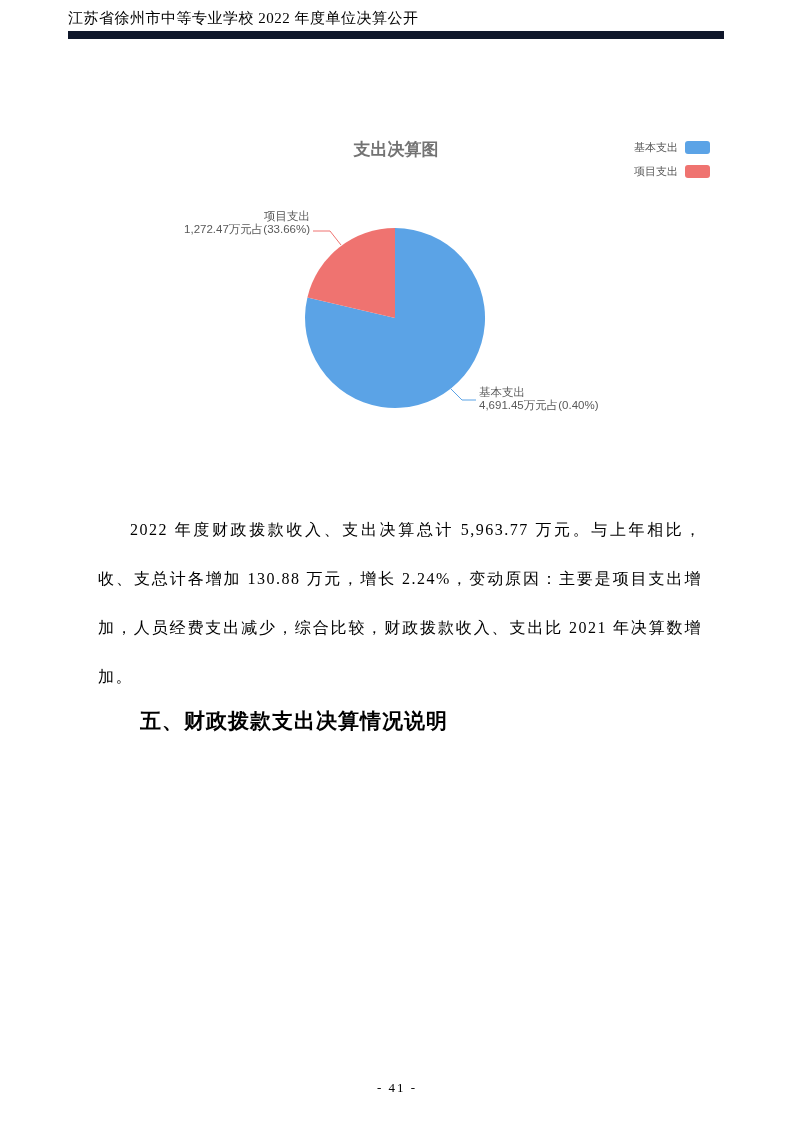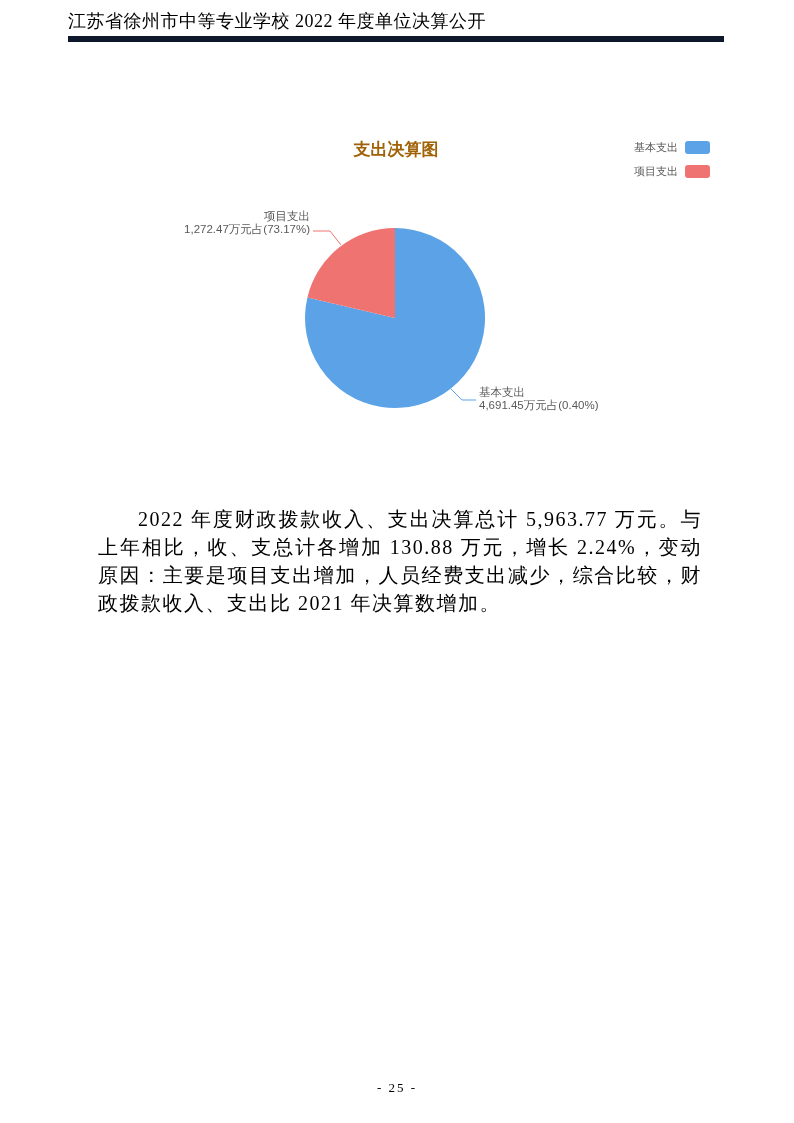--- a/index.html
+++ b/index.html
@@ -5,53 +5,53 @@
   * { margin:0; padding:0; box-sizing:border-box; }
   html,body { background:#ffffff; }
   .page {
     position:relative; width:794px; height:1123px; margin:0 auto;
     background:#ffffff; overflow:hidden;
     font-family:"Liberation Serif","DejaVu Serif",serif; color:#000000;
   }
   
   .header {
     position:absolute; left:68px; top:9px; width:656px;
-    border-bottom:6px solid #0f172a; padding-bottom:3px;
-    font-size:18px; letter-spacing:0.5px;
+    border-bottom:8px solid #0f172a; padding-bottom:3px;
+    font-size:15px; letter-spacing:0.5px;
   }
   
   .intro {
     position:absolute; left:98px; top:92px; width:604px;
     font-size:20px; line-height:30px; letter-spacing:1.5px;
   }
   
   .chart {
     position:absolute; left:0; top:130px; width:794px; height:300px;
     font-family:"Liberation Sans","DejaVu Sans",sans-serif;
   }
   .chart-title {
     position:absolute; left:396px; top:8px; transform:translateX(-50%);
-    font-size:17px; font-weight:bold; color:#a16207; white-space:nowrap;
+    font-size:17px; font-weight:bold; color:#737373; white-space:nowrap;
   }
   .legend { position:absolute; right:84px; top:10px; }
   .legend-row { display:flex; align-items:center; justify-content:flex-end; margin-bottom:9px; }
   .legend-label { font-size:11px; color:#595959; margin-right:7px; white-space:nowrap; }
   .legend-swatch { width:25px; height:13px; border-radius:3px; }
   .pie-svg { position:absolute; left:0; top:0; }
   .pie-label { position:absolute; font-size:11.5px; color:#595959; line-height:13px; white-space:nowrap; }
   .pie-label.project { right:484px; top:80px; text-align:right; }
   .pie-label.basic { left:479px; top:256px; text-align:left; }
   
   .body-text { position:absolute; left:98px; top:505px; width:604px; }
   .section-heading {
     font-size:21px; font-weight:bold; line-height:40px;
     text-indent:2em; letter-spacing:1px;
   }
   .para {
-    font-size:20px; line-height:28px; text-align:justify;
+    font-size:16px; line-height:49px; text-align:justify;
     text-indent:2em; letter-spacing:1.5px;
   }
   
   .footer {
     position:absolute; left:0; top:1080px; width:794px;
     text-align:center; font-size:13px; letter-spacing:2px;
   }
 </style>
 </head>
 <body>
@@ -81,29 +81,30 @@
       <g id="pie-slices">
           <path d="M395,188 L395.0,98.0 A90,90 0 1 1 307.4,167.5 Z" fill="#5BA3E6"></path>
           <path d="M395,188 L307.4,167.5 A90,90 0 0 1 395.0,98.0 Z" fill="#EF7370"></path>
         </g>
       <polyline points="313,101 330,101 341,115" fill="none" stroke-width="1" stroke="#EF7370"></polyline>
       <polyline points="451,259 462,270 476,270" fill="none" stroke-width="1" stroke="#5BA3E6"></polyline>
     </svg>
 
     <div class="pie-label project">
       <div>项目支出</div>
-      <div>1,272.47万元占(73.17%)</div>
+      <div>1,272.47万元占(33.66%)</div>
     </div>
     <div class="pie-label basic">
       <div>基本支出</div>
       <div>4,691.45万元占(0.40%)</div>
     </div>
   </div>
 
   <div class="body-text">
     <div class="para">2022 年度财政拨款收入、支出决算总计 5,963.77 万元。与上年相比，收、支总计各增加 130.88 万元，增长 2.24%，变动原因：主要是项目支出增加，人员经费支出减少，综合比较，财政拨款收入、支出比 2021 年决算数增加。</div>
+    <div class="section-heading">五、财政拨款支出决算情况说明</div>
   </div>
 
   <div class="footer">
-    <span>- 25 -</span>
+    <span>- 41 -</span>
   </div>
 
 </div>
 
 </body></html>

